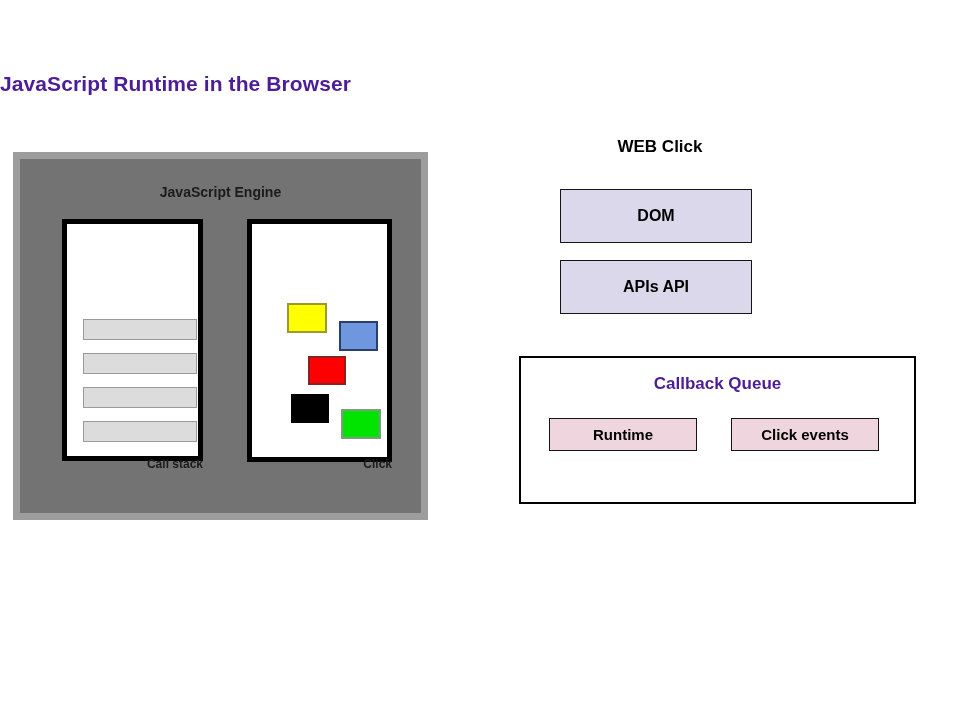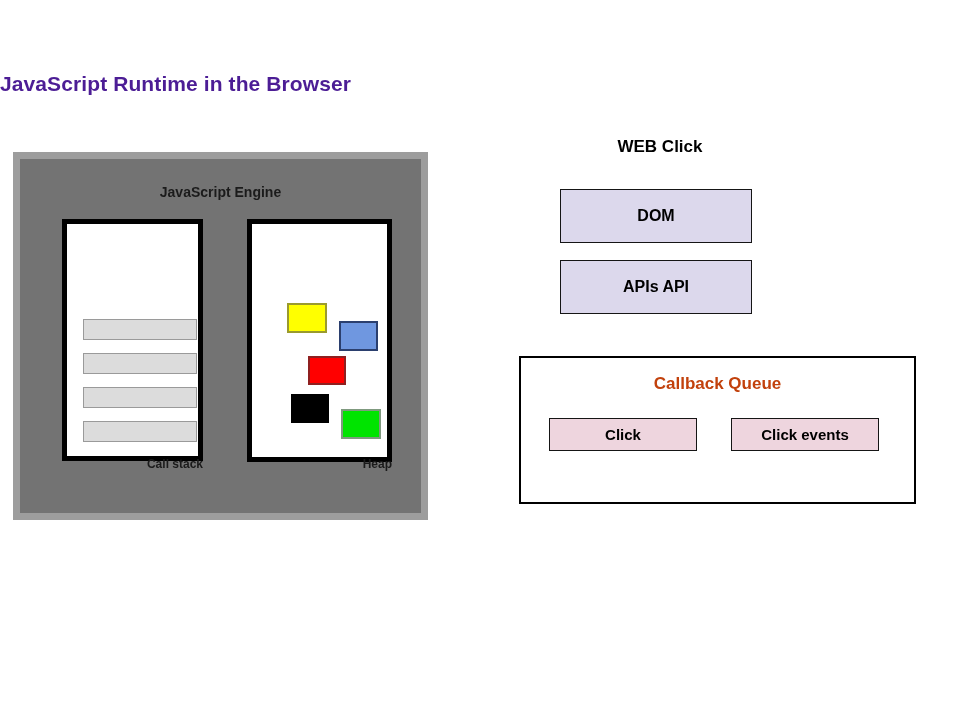--- a/index.html
+++ b/index.html
@@ -156,21 +156,21 @@
     border: 2px solid #000000;
   }
   .queue-title {
     position: absolute;
     left: 0;
     top: 16px;
     width: 393px;
     text-align: center;
     font-size: 17px;
     font-weight: bold;
-    color: #c2410c;
+    color: #4c1d95;
   }
   .queue-item {
     position: absolute;
     top: 60px;
     height: 33px;
     box-sizing: border-box;
     background: #eed5de;
     border: 1px solid #151515;
     display: flex;
     align-items: center;
@@ -203,30 +203,30 @@
     <div class="heap-box">
       <div class="heap-obj o0"></div>
       <div class="heap-obj o1"></div>
       <div class="heap-obj o2"></div>
       <div class="heap-obj o3"></div>
       <div class="heap-obj o4"></div>
     </div>
 
     <div class="sub-label stack">Call stack</div>
 
-    <div class="sub-label heap">Heap</div>
+    <div class="sub-label heap">Click</div>
   </div>
 
   <div class="webapis-title">WEB Click</div>
 
   <div class="api-box a0">DOM</div>
 
   <div class="api-box a1">APIs API</div>
 
   <div class="queue-box">
     <div class="queue-title">Callback Queue</div>
 
-    <div class="queue-item q0">Click</div>
+    <div class="queue-item q0">Runtime</div>
 
     <div class="queue-item q1">Click events</div>
   </div>
 
 </div>
 
 </body></html>

